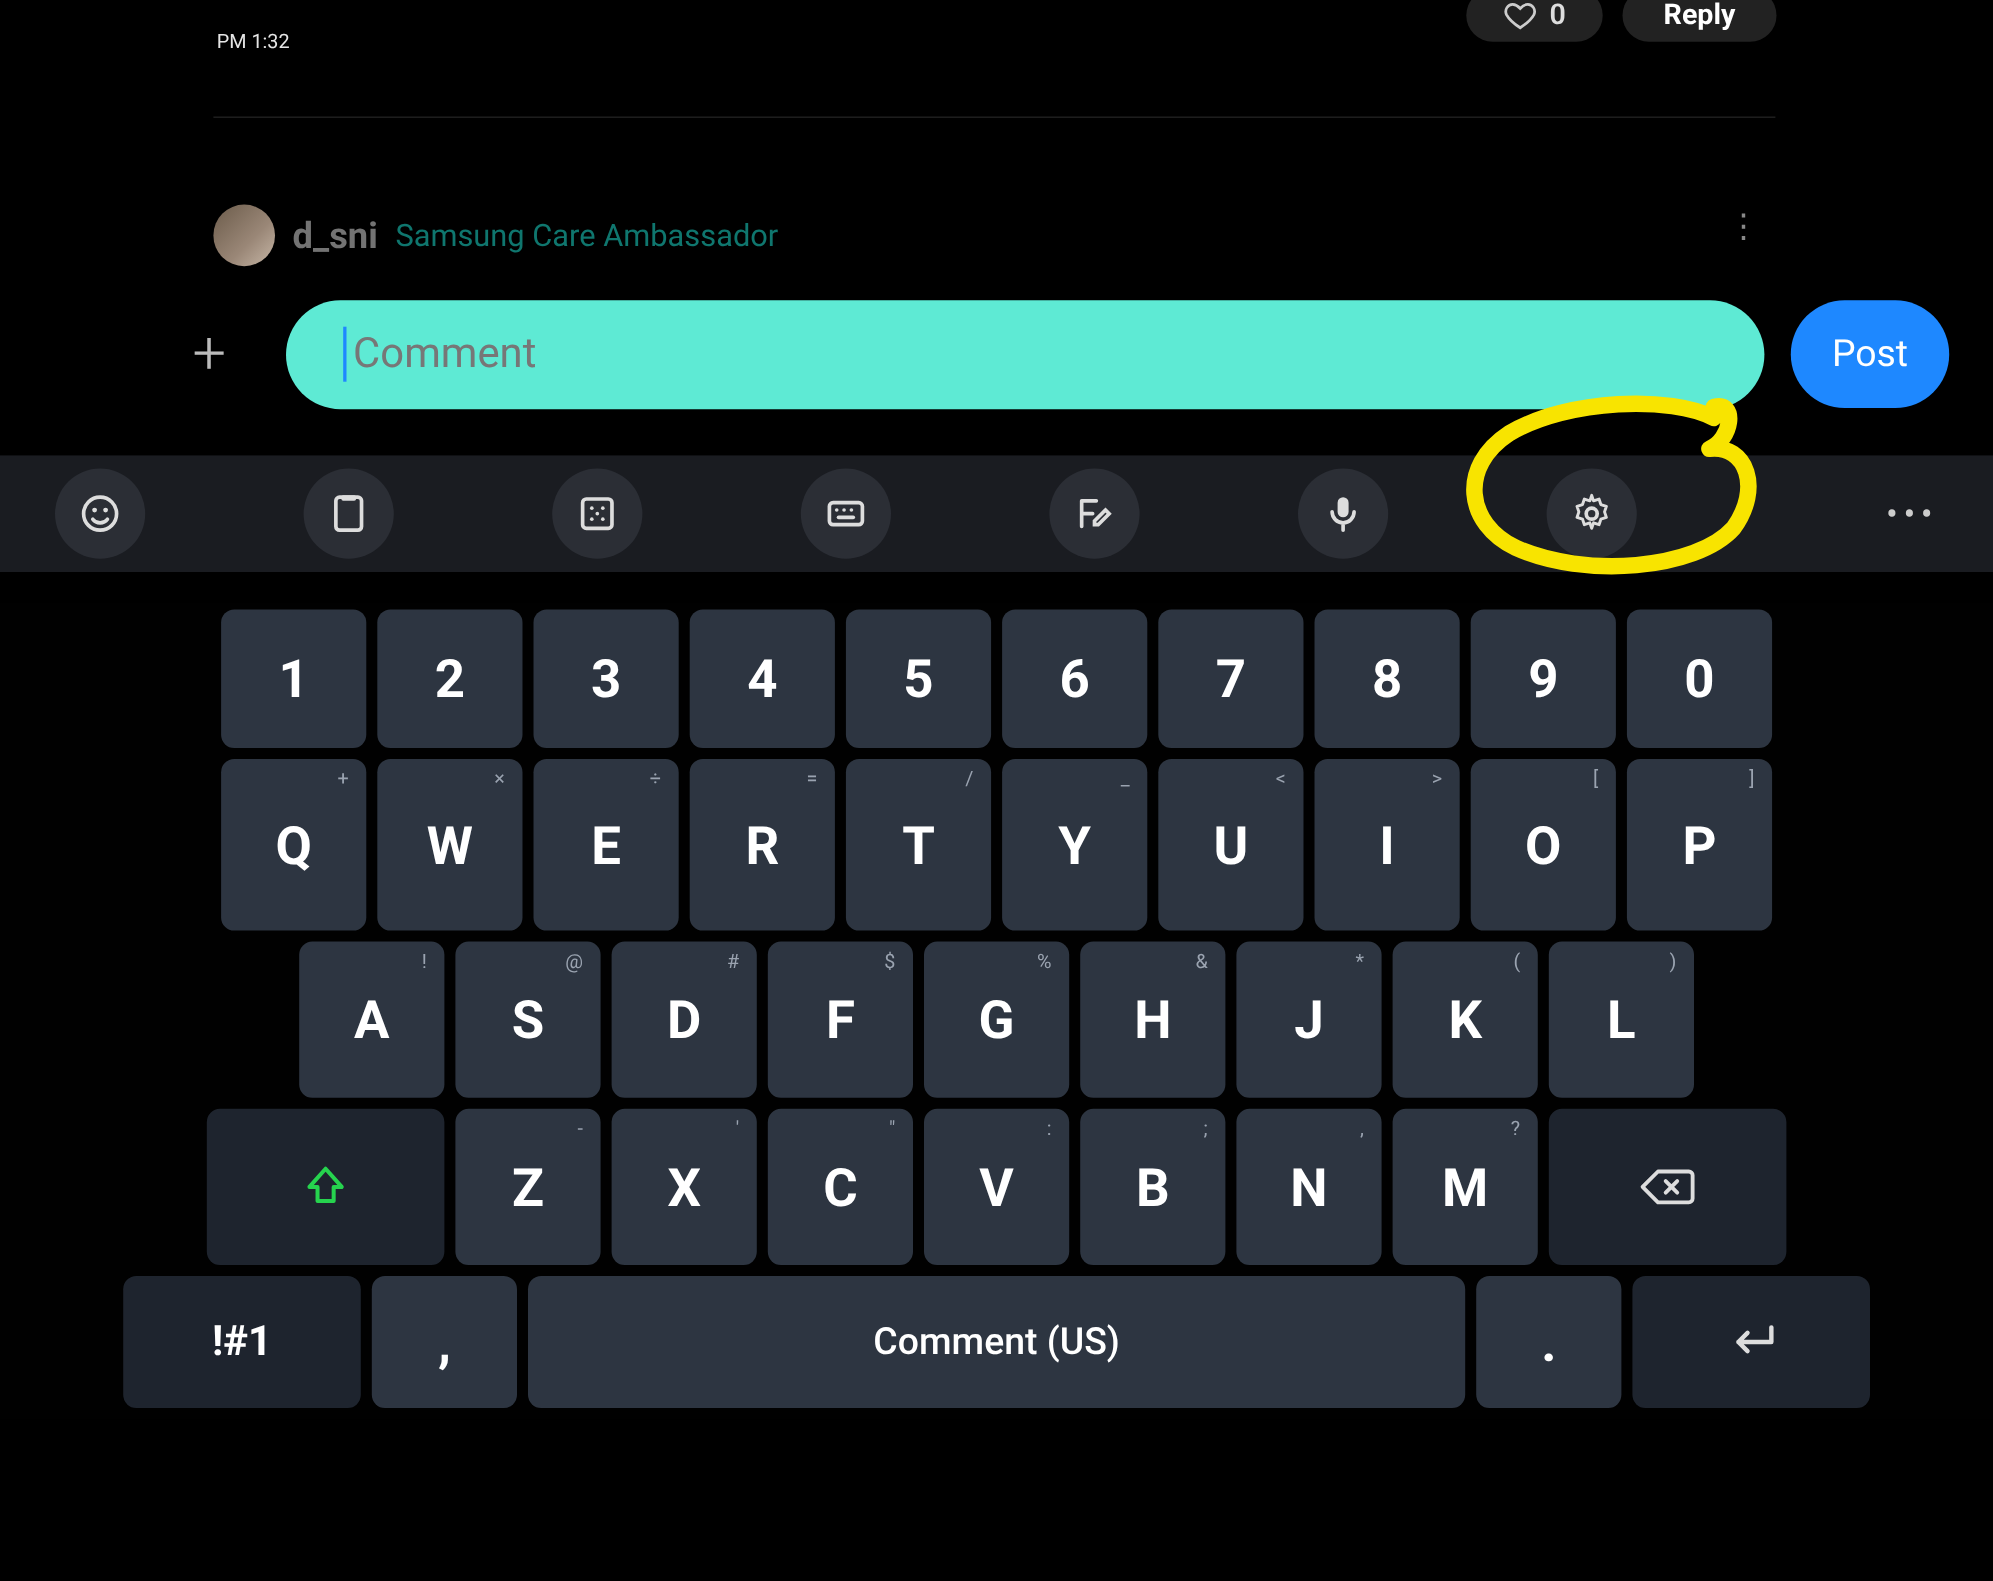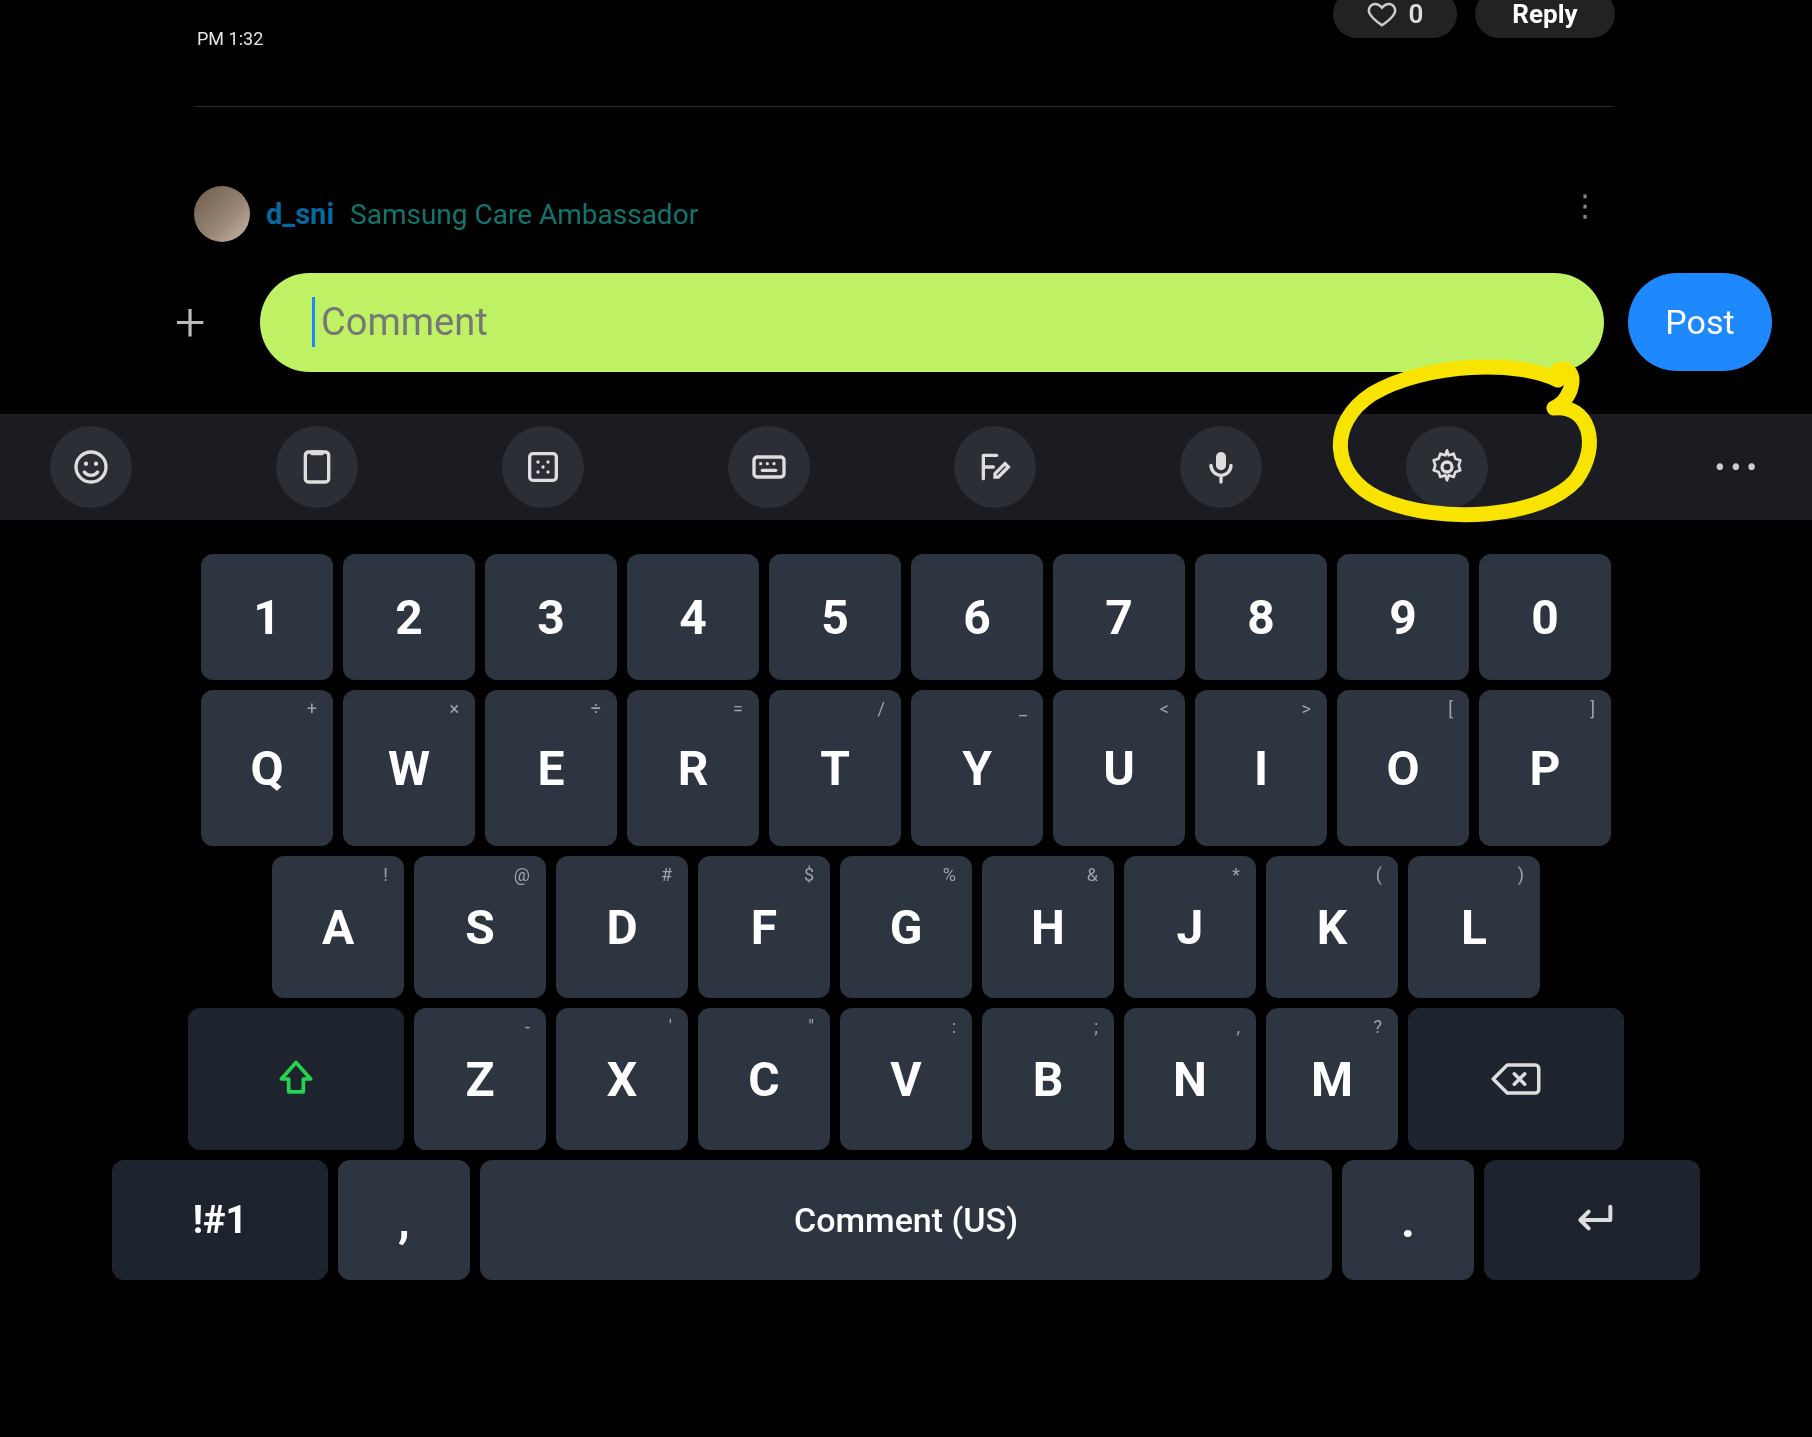--- a/index.html
+++ b/index.html
@@ -80,23 +80,23 @@
     align-items: center;
     gap: 16px;
   }
   .avatar {
     width: 56px;
     height: 56px;
     border-radius: 50%;
     background: linear-gradient(135deg,#6b5b4a 0%,#9a8777 60%,#c7b7a7 100%);
   }
   .username {
-    font-size: 29px;
+    font-size: 33px;
     font-weight: 700;
-    color: #0369a1;
+    color: #737373;
   }
   .badge {
     font-size: 28px;
     font-weight: 400;
     color: #0f766e;
   }
   .more-dots {
     position: absolute;
     right: 86px;
     top: 200px;
@@ -123,21 +123,21 @@
     top: 50%;
     transform: translateY(-50%);
     font-size: 54px;
     color: #bbb;
     font-weight: 300;
   }
   .comment-input {
     margin-left: 100px;
     flex: 1;
     height: 99px;
-    background: #bef264;
+    background: #5eead4;
     border-radius: 60px;
     display: flex;
     align-items: center;
     padding-left: 52px;
     font-size: 38px;
     color: #777;
     position: relative;
   }
   .caret {
     width: 3px;

